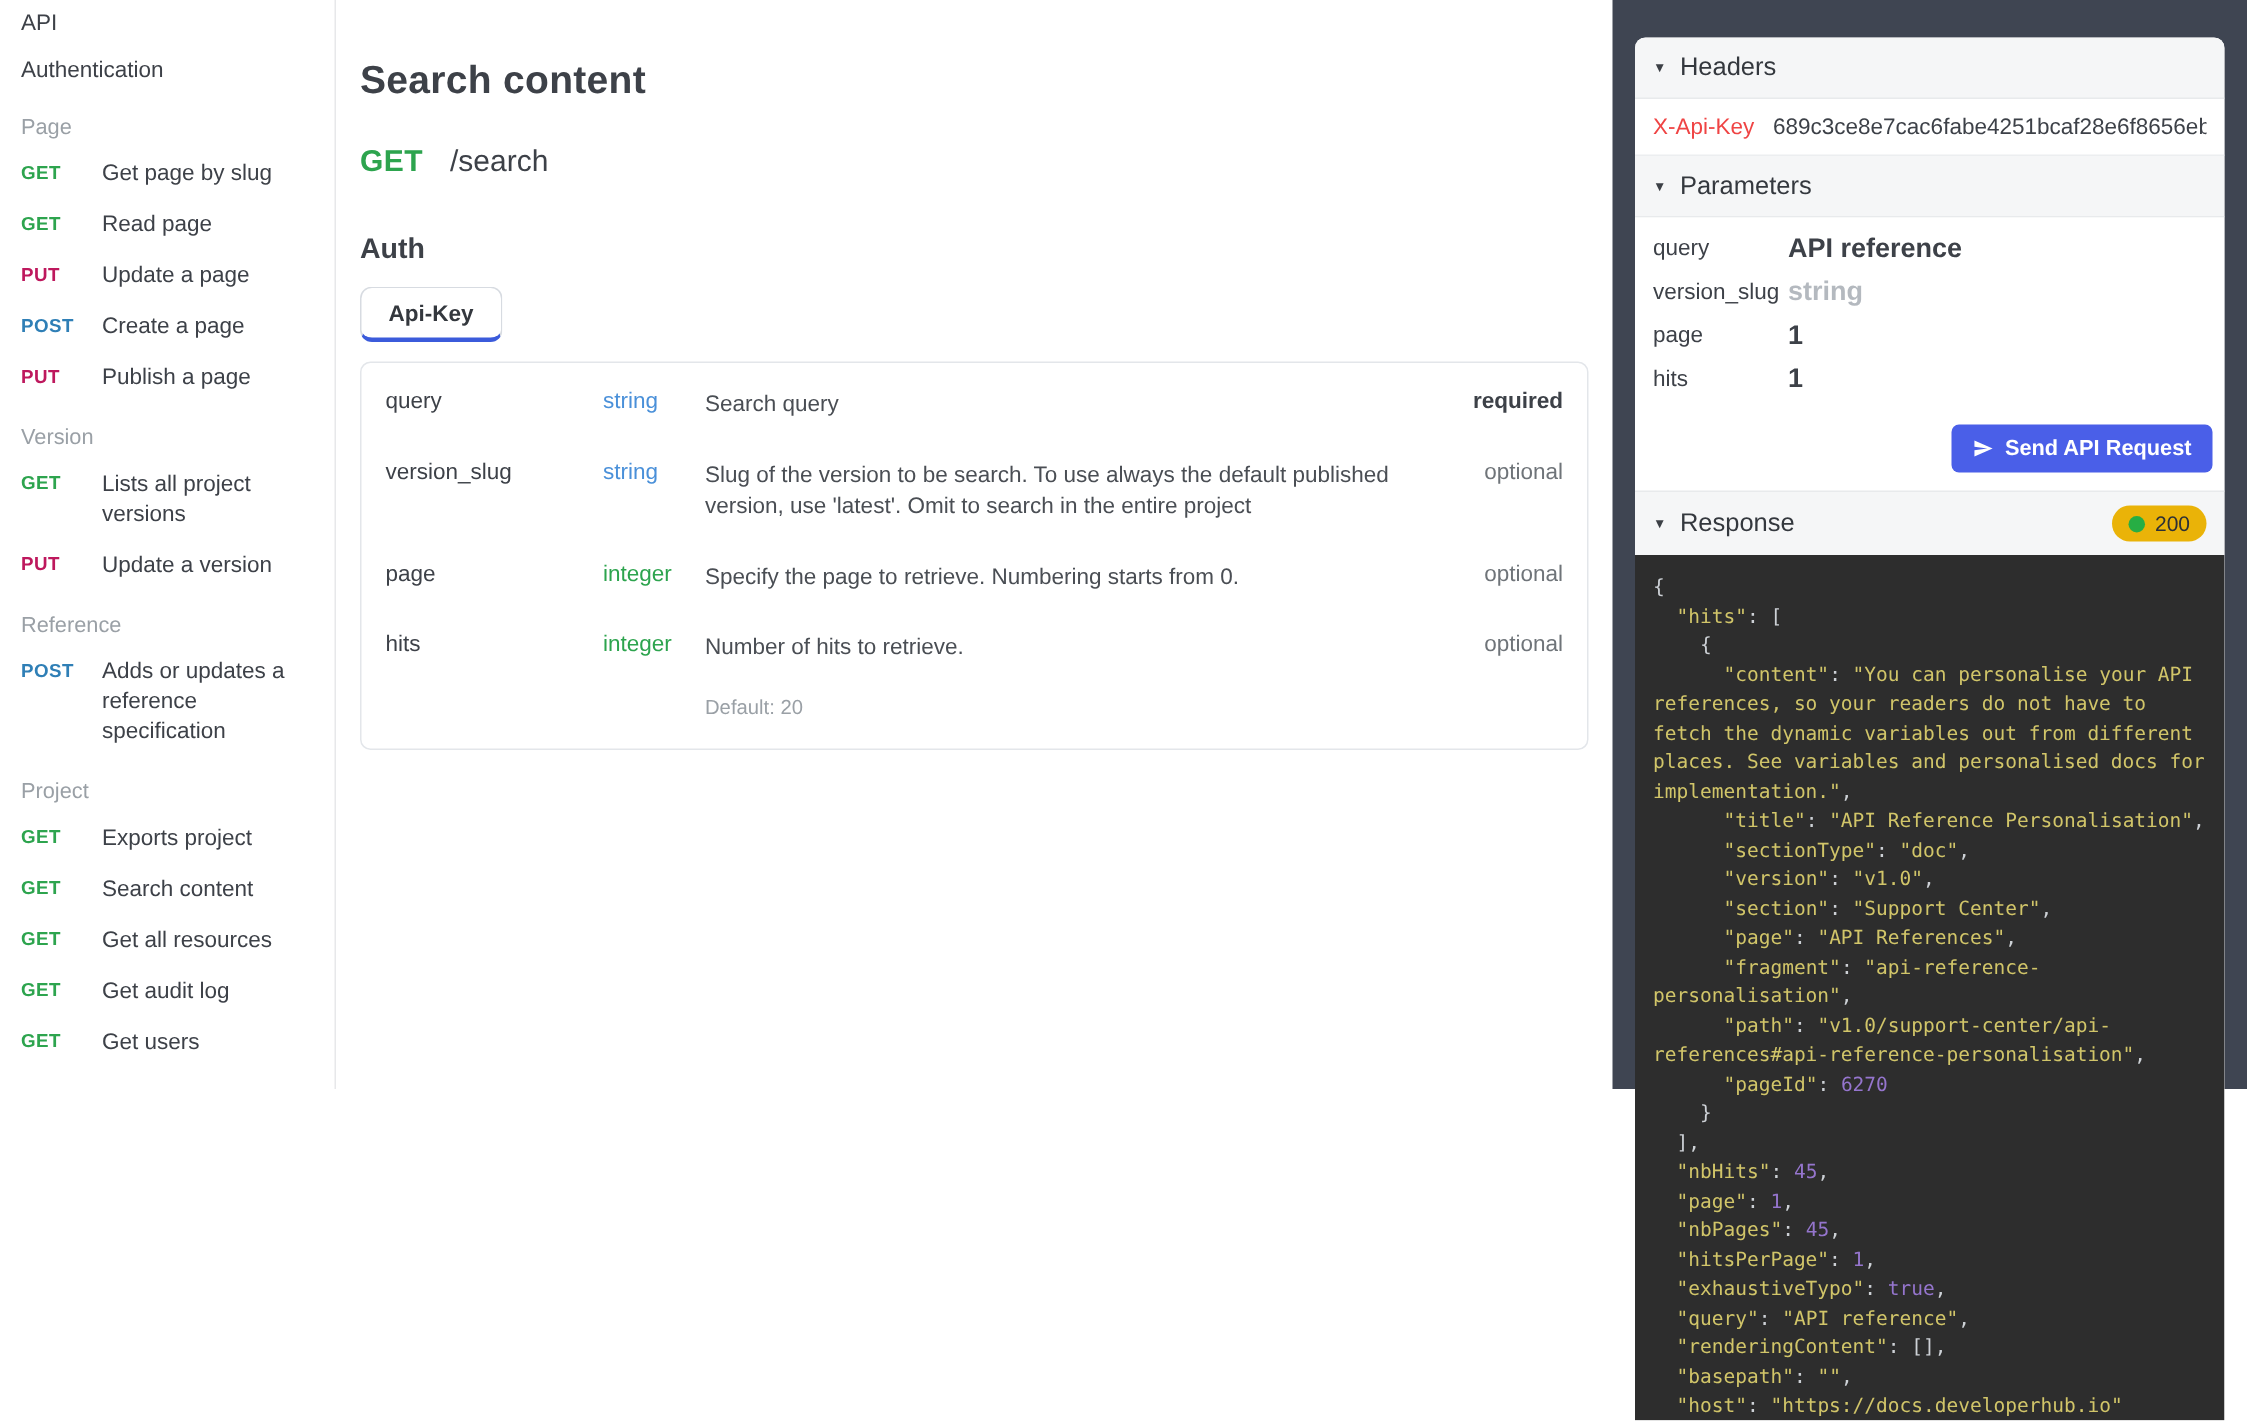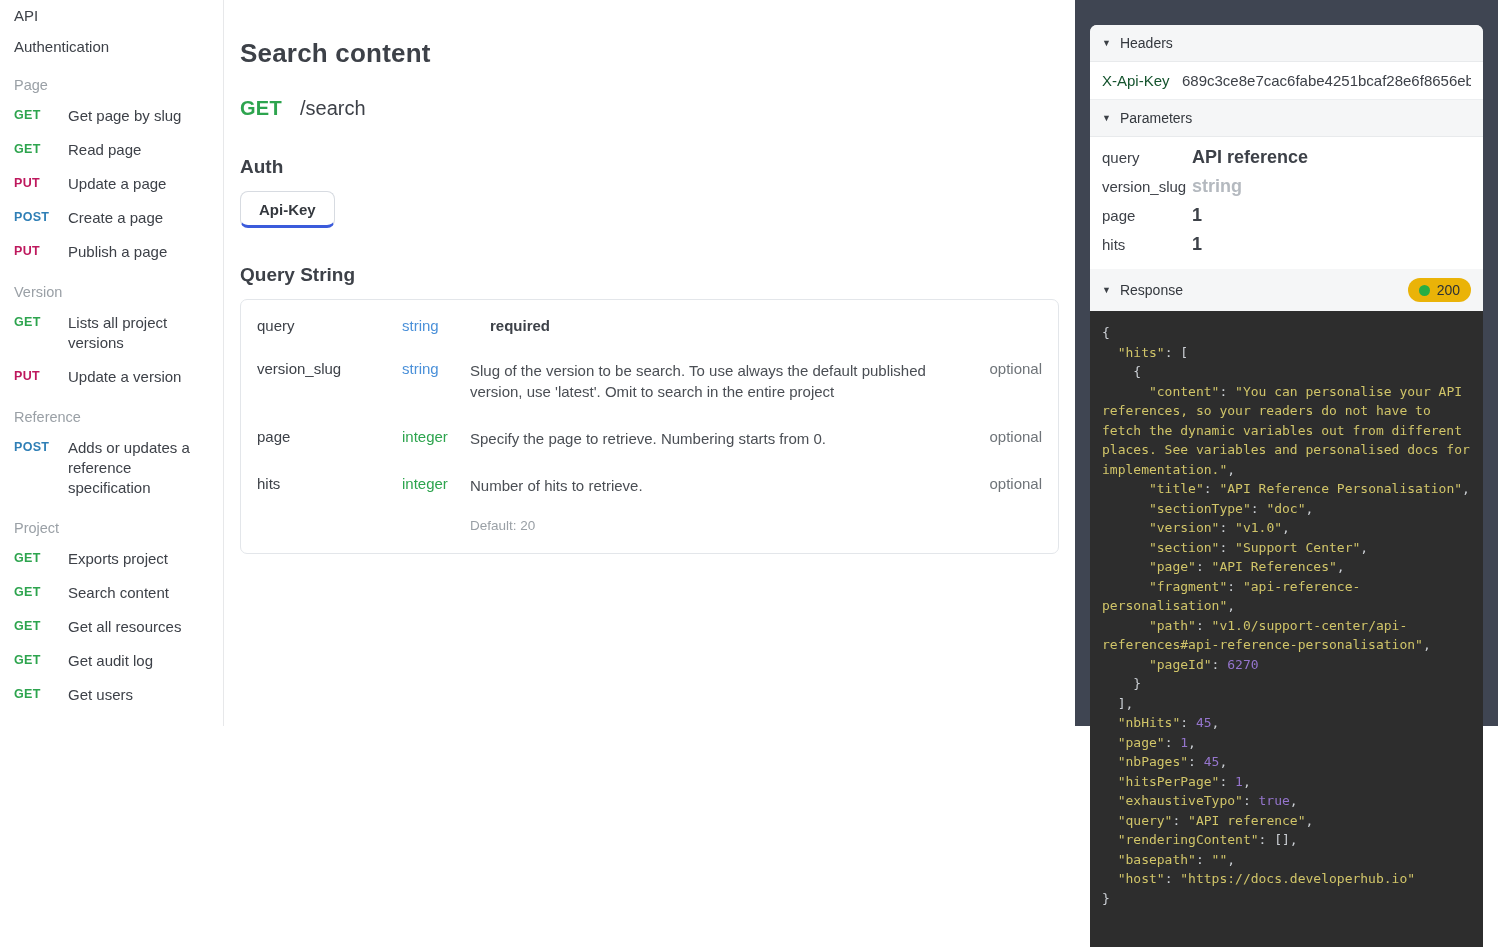--- a/index.html
+++ b/index.html
@@ -46,24 +46,24 @@
   .req-optional { color:#6f7479; }
 
   
   .right-panel { width:423px; min-width:423px; height:100%; background:#3f4552;
     padding:25px 15px 0 15px; }
   .panel-card { background:#fff; border-radius:7px 7px 0 0; height:922px;
     display:flex; flex-direction:column; overflow:hidden; }
   .sec-header { display:flex; align-items:center; background:#f5f6f7;
     padding:10px 12px; border-bottom:1px solid #e8eaec; cursor:pointer; }
   .tri { font-size:9px; color:#3c4046; margin-right:9px; }
-  .sec-title { font-size:14px; color:#34383e; }
+  .sec-title { font-size:17px; color:#34383e; }
   .kv-row { display:flex; align-items:center; padding:10px 12px; background:#fff;
     border-bottom:1px solid #eceef0; }
-  .kv-key { font-size:15px; color:#14532d; width:80px; min-width:80px; }
+  .kv-key { font-size:15px; color:#ef4444; width:80px; min-width:80px; }
   .kv-val { font-size:15px; color:#3d4148; white-space:nowrap; overflow:hidden; }
   .params-body { background:#fff; padding:10px 12px 6px; }
   .prm-row { display:flex; align-items:center; margin-bottom:8px; }
   .prm-key { width:90px; min-width:90px; font-size:15px; color:#3d4148; }
   .prm-val { font-size:18px; color:#3d4148; cursor:text; min-height:19px; flex:1;font-weight:bold; }
   .prm-val.placeholder { color:#b4b9bf; }
   .send-row { display:flex; justify-content:flex-end; padding:6px 8px 12px;
     background:#fff; border-bottom:1px solid #e8eaec; }
   .send-btn { display:flex; align-items:center; gap:8px; background:#4a5fe8;
     color:#fff; font-size:14.5px; font-weight:600; border:none; border-radius:5px;
@@ -156,26 +156,26 @@
 
       <div class="endpoint">
         <span class="ep-method">GET</span>
         <span class="ep-path">/search</span>
       </div>
 
 
       <div class="h2">Auth</div>
       <div class="auth-tab">Api-Key</div>
 
-      <div class="h2">Query String</div>
 
       <div class="param-table">
         <div class="p-row">
           <div class="p-name">query</div>
           <div class="p-type type-string">string</div>
+          <div class="p-desc">Search query</div>
           <div class="p-req req-required">required</div>
         </div>
         <div class="p-row">
           <div class="p-name">version_slug</div>
           <div class="p-type type-string">string</div>
           <div class="p-desc">Slug of the version to be search. To use always the default published version, use 'latest'. Omit to search in the entire project</div>
           <div class="p-req req-optional">optional</div>
         </div>
         <div class="p-row">
           <div class="p-name">page</div>
@@ -222,20 +222,30 @@
           <div class="prm-val placeholder">string</div>
         </div>
         <div class="prm-row">
           <div class="prm-key">page</div>
           <div class="prm-val">1</div>
         </div>
         <div class="prm-row">
           <div class="prm-key">hits</div>
           <div class="prm-val">1</div>
         </div>
+      </div>
+      <div class="send-row">
+        <button class="send-btn">
+          <span class="send-icon">
+            <svg viewBox="0 0 24 24">
+                <path d="M2.2 21.2 23 12 2.2 2.8l.01 7.15L17 12 2.21 14.05z"></path>
+              </svg>
+          </span>
+          <span>Send API Request</span>
+        </button>
       </div>
 
       <div class="resp-header">
         <span class="tri">▼</span>
         <span class="sec-title">Response</span>
         <span class="status-badge">
           <span class="status-dot"></span>
           <span>200</span>
         </span>
       </div>

